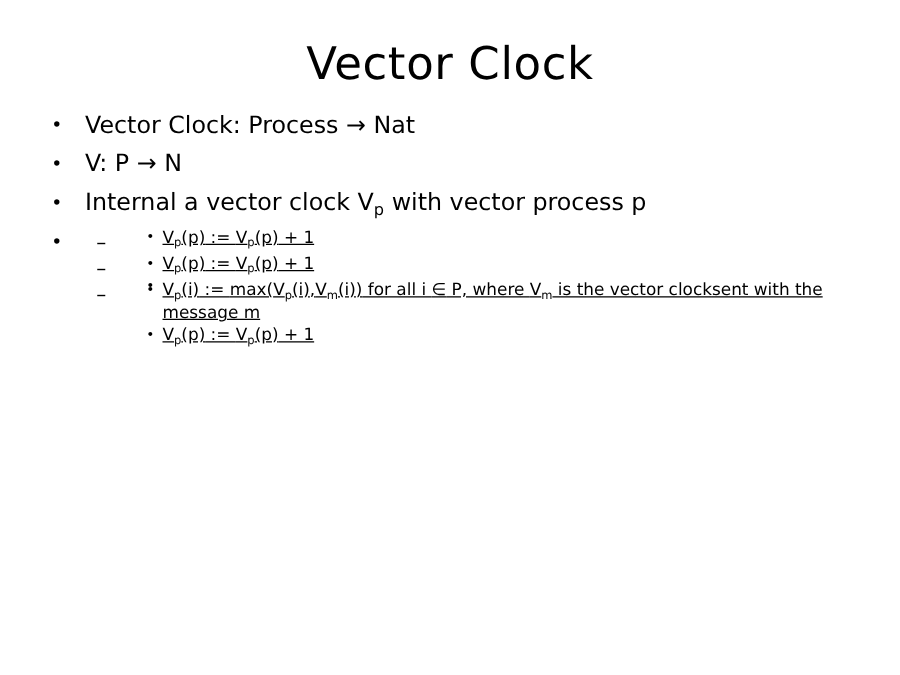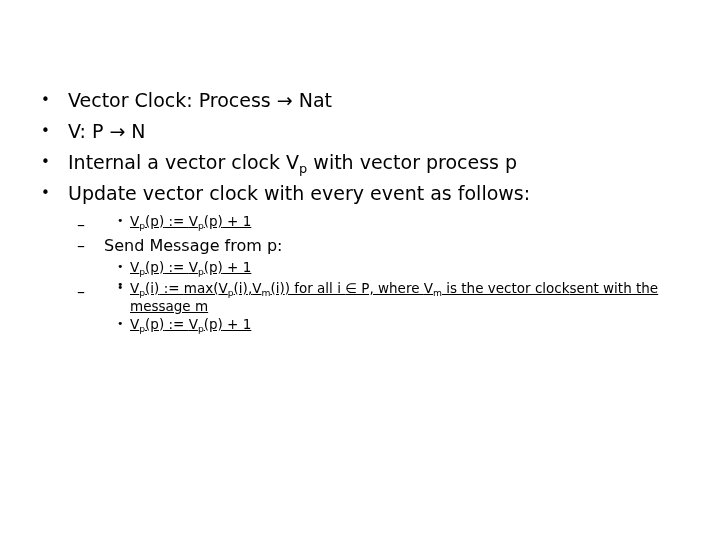--- a/index.html
+++ b/index.html
@@ -115,52 +115,53 @@
 
   .sym {
     font-family: "DejaVu Sans", sans-serif;
   }
 </style>
 </head>
 <body>
 
 <div class="slide">
 
+  <div class="slide-title">Vector Clock</div>
 
   <div class="body-block">
 
     <div class="lvl1">
       <span class="bullet">•</span><span>Vector Clock: Process </span><span class="sym">→</span><span> Nat</span>
     </div>
 
     <div class="lvl1">
       <span class="bullet">•</span><span>V: P </span><span class="sym">→</span><span> N</span>
     </div>
 
     <div class="lvl1">
       <span class="bullet">•</span><span>Internal a vector clock V</span><sub>p</sub><span> with vector process p</span>
     </div>
 
     <div class="lvl1">
-      <span class="bullet">•</span><span>Update vector clock with every event as follows:</span>
+      <span class="bullet">•</span>
     </div>
 
     <div class="lvl2 gap-2">
       <span class="bullet">–</span>
     </div>
 
     <div class="lvl3">
       <span class="bullet">•</span>
         <span class="txt">
         <span>V</span><sub>p</sub><span>(p)</span><span> := </span><span>V</span><sub>p</sub><span>(p)</span><span> + 1</span>
       </span>
     </div>
 
     <div class="lvl2 gap-2">
-      <span class="bullet">–</span><span>Send Message from p:</span>
+      <span class="bullet">–</span>
     </div>
 
     <div class="lvl3">
       <span class="bullet">•</span>
         <span class="txt">
         <span>V</span><sub>p</sub><span>(p)</span><span> := </span><span>V</span><sub>p</sub><span>(p)</span><span> + 1</span>
       </span>
     </div>
 
     <div class="lvl3">

